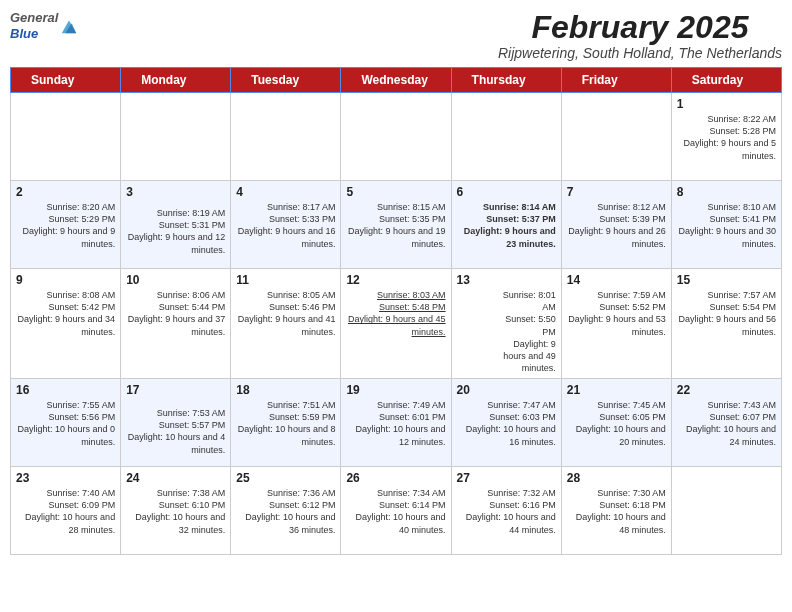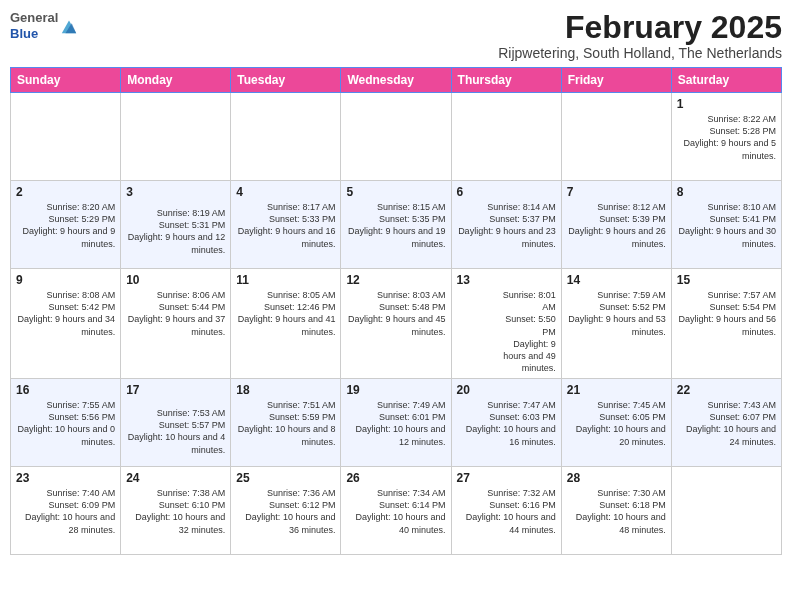--- a/index.html
+++ b/index.html
@@ -14,20 +14,21 @@
       width: 792px;
       min-height: 612px;
       padding: 10px;
       background: #fff;
     }
     .header {
       display: flex;
       justify-content: space-between;
       align-items: flex-start;
       margin-bottom: 6px;
+      font-style: italic;
     }
     .logo {
       display: flex;
       align-items: center;
     }
     .logo-text {
       display: flex;
       flex-direction: column;
       font-size: 13px;
       font-weight: bold;
@@ -41,35 +42,36 @@
       margin-left: 2px;
     }
     .title-area {
       text-align: right;
     }
     .month-title {
       font-size: 32px;
       font-weight: bold;
       color: #222;
       line-height: 1.1;
+      text-align: center;
     }
     .location-title {
       font-size: 14px;
       color: #444;
     }
     .calendar {
       width: 100%;
       border-collapse: collapse;
       table-layout: fixed;
     }
     .calendar th {
-      background-color: #ec4899;
+      background-color: #b91c1c;
       color: #fff;
       text-align: left;
-      padding: 5px 6px;
+      padding: 5px 20px;
       font-size: 12px;
       border: 1px solid #5588ee;
     }
     .calendar td {
       border: 1px solid #cccccc;
       vertical-align: top;
       padding: 4px 5px;
       font-size: 9.5px;
       color: #333;
       height: 88px;
@@ -168,21 +170,21 @@
 Daylight: 9 hours and 16 minutes.</div>
           </td>
           <td>
             <span class="day-number">5</span>
             <div class="day-info" style="white-space: pre-line;">Sunrise: 8:15 AM
 Sunset: 5:35 PM
 Daylight: 9 hours and 19 minutes.</div>
           </td>
           <td>
             <span class="day-number">6</span>
-            <div class="day-info" style="white-space: pre-line;">Sunrise: 8:14 AM
+            <div class="day-info" style="white-space: pre-line; font-weight: bold;">Sunrise: 8:14 AM
 Sunset: 5:37 PM
 Daylight: 9 hours and 23 minutes.</div>
           </td>
           <td>
             <span class="day-number">7</span>
             <div class="day-info" style="white-space: pre-line;">Sunrise: 8:12 AM
 Sunset: 5:39 PM
 Daylight: 9 hours and 26 minutes.</div>
           </td>
           <td>
@@ -201,26 +203,26 @@
           </td>
           <td>
             <span class="day-number">10</span>
             <div class="day-info" style="white-space: pre-line;">Sunrise: 8:06 AM
 Sunset: 5:44 PM
 Daylight: 9 hours and 37 minutes.</div>
           </td>
           <td>
             <span class="day-number">11</span>
             <div class="day-info" style="white-space: pre-line;">Sunrise: 8:05 AM
-Sunset: 12:46 PM
+Sunset: 5:46 PM
 Daylight: 9 hours and 41 minutes.</div>
           </td>
           <td>
             <span class="day-number">12</span>
-            <div class="day-info" style="white-space: pre-line;">Sunrise: 8:03 AM
+            <div class="day-info" style="white-space: pre-line; text-decoration: underline;">Sunrise: 8:03 AM
 Sunset: 5:48 PM
 Daylight: 9 hours and 45 minutes.</div>
           </td>
           <td>
             <span class="day-number">13</span>
             <div class="day-info" style="white-space: pre-line; margin-left: 39px;">Sunrise: 8:01 AM
 Sunset: 5:50 PM
 Daylight: 9 hours and 49 minutes.</div>
           </td>
           <td>

